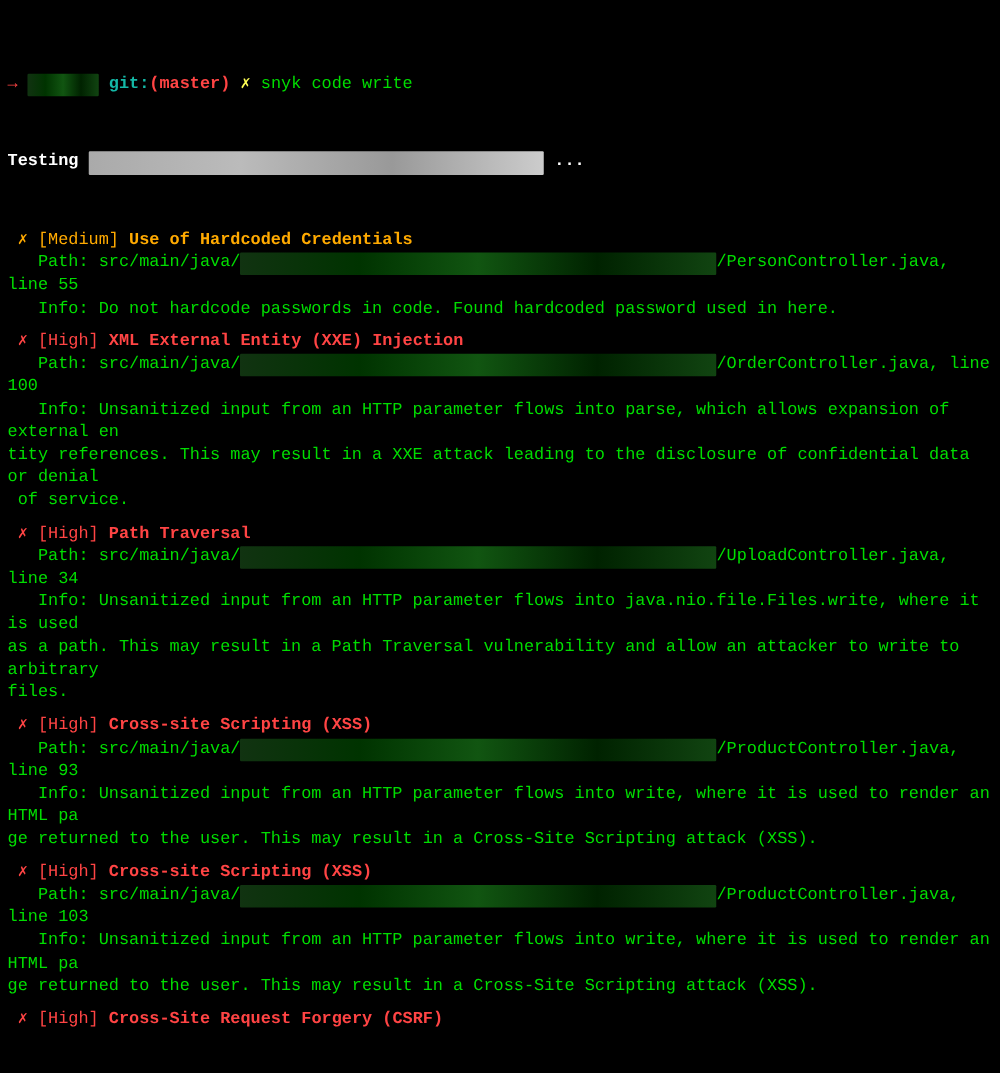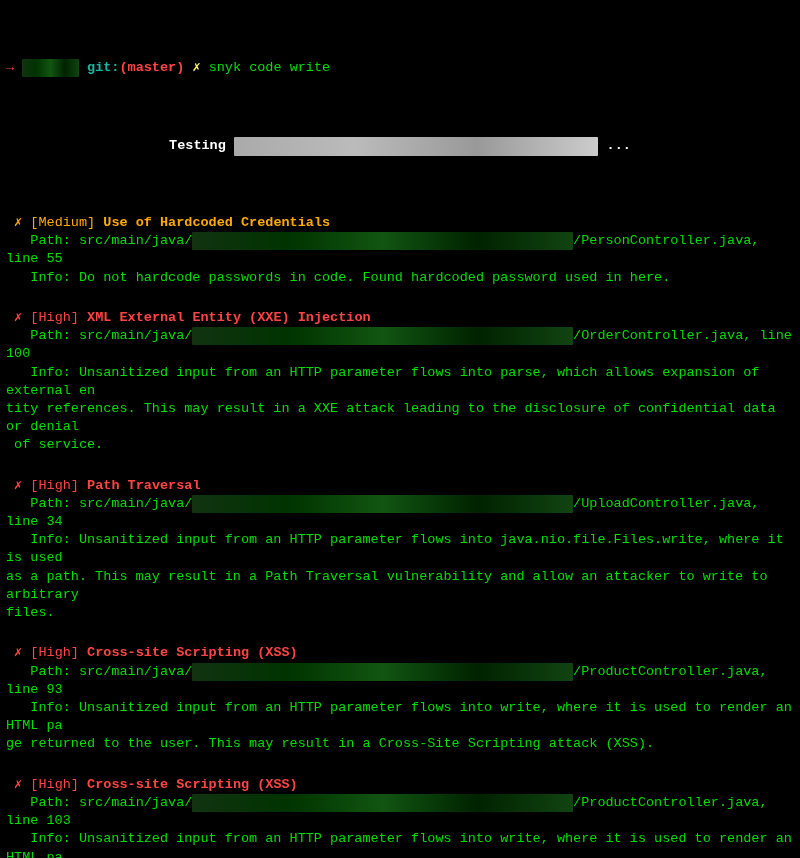--- a/index.html
+++ b/index.html
@@ -17,22 +17,22 @@
     .arrow { color: #ff4444; }
     .cyan { color: #14b8a6; }
     .yellow { color: #ffff55; }
     .white { color: #ffffff; font-weight: bold; }
     .red { color: #ff4444; }
     .orange { color: #ffaa00; }
     .green { color: #00dd00; }
     .bold { font-weight: bold; }
     .blurred { background: linear-gradient(90deg, #113311, #003300, #115511, #002200, #114411); color: transparent; display: inline-block; border-radius: 1px; }
     .blurredw { background: linear-gradient(90deg, #aaa, #bbb, #999, #ccc); color: transparent; display: inline-block; border-radius: 1px; }
-    .finding { margin-top: 22px; }
-    .section { margin-top: 24px; text-align: center; }
+    .finding { margin-top: 8px; }
+    .section { margin-top: 8px; }
   </style>
 </head>
 <body>
 
 
 <div><span class="arrow">→</span> <span class="blurred">project</span> <span class="cyan bold">git:</span><span class="red bold">(master)</span> <span class="yellow">✗</span> <span class="green">snyk code write</span></div>
 
 <div class="white section"><span>Testing </span><span class="blurredw">xxxxxxxxxxxxxxxxxxxxxxxxxxxxxxxxxxxxxxxxxxxxx</span><span> ...</span></div>
 
 <div id="findings"><div class="finding"><div> <span class="orange">✗</span> <span class="orange">[Medium]</span> <span class="orange bold">Use of Hardcoded Credentials</span></div><div class="green">   <span>Path: </span><span>src/main/java/</span><span class="blurred">xxxxxxxxxxxxxxxxxxxxxxxxxxxxxxxxxxxxxxxxxxxxxxx</span><span>/PersonController.java, line 55</span></div><div class="green">   Info: Do not hardcode passwords in code. Found hardcoded password used in here.</div></div><div class="finding"><div> <span class="red">✗</span> <span class="red">[High]</span> <span class="red bold">XML External Entity (XXE) Injection</span></div><div class="green">   <span>Path: </span><span>src/main/java/</span><span class="blurred">xxxxxxxxxxxxxxxxxxxxxxxxxxxxxxxxxxxxxxxxxxxxxxx</span><span>/OrderController.java, line 100</span></div><div class="green">   Info: Unsanitized input from an HTTP parameter flows into parse, which allows expansion of external en

